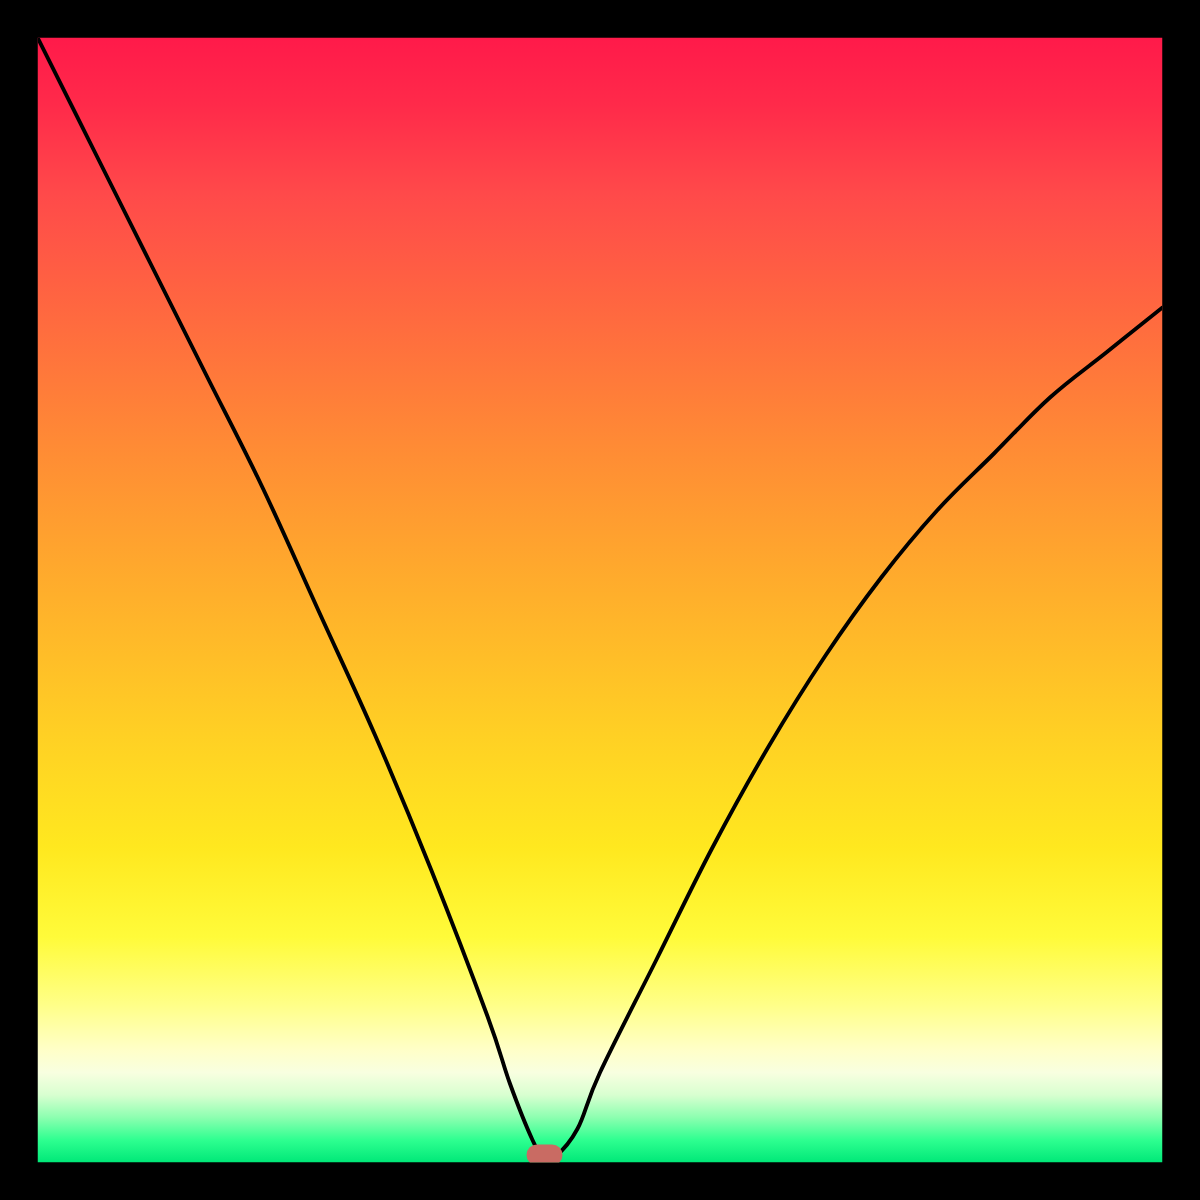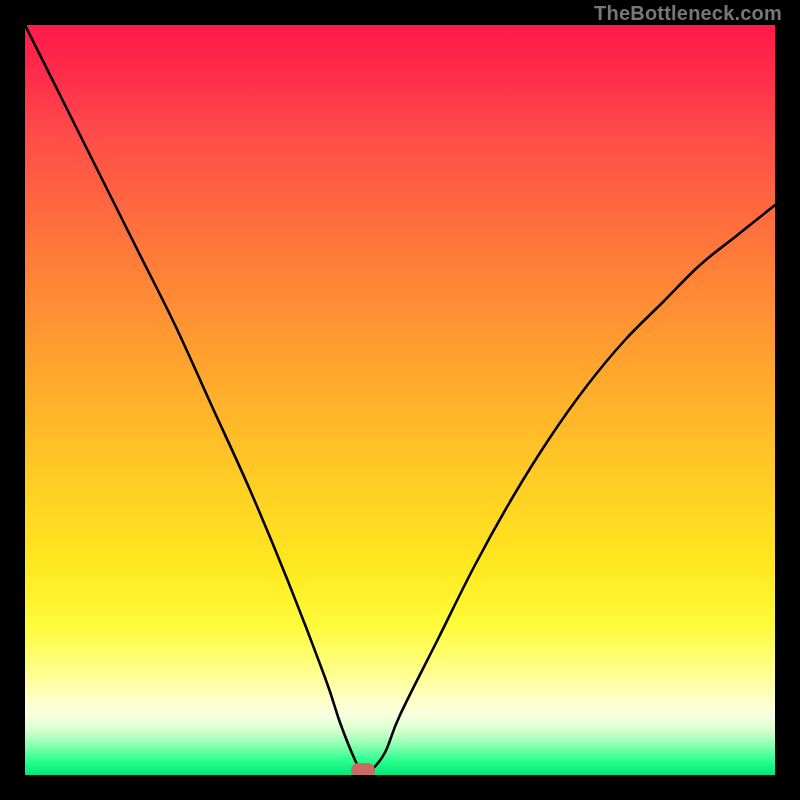--- a/index.html
+++ b/index.html
@@ -69,21 +69,20 @@
     height: 14px;
     background: #c96b63;
     border-radius: 7px;
   }
 </style>
 </head>
 <body>
 
 <div class="frame">
 
-  <div class="watermark">TheBottleneck.com</div>
 
   <div class="plot-area">
     <div class="gradient"></div>
 
     <svg class="curve" viewBox="0 0 750 750" preserveAspectRatio="none">
       <path id="curve-path" fill="none" stroke="#000" stroke-width="2.6" stroke-linecap="round" stroke-linejoin="round" d="M 0 0 C 6.75 13.5, 24 48, 37.5 75 C 51 102, 61.5 123, 75 150 C 88.5 177, 99 198, 112.5 225 C 126 252, 136.5 271.65, 150 300 C 163.5 328.35, 174 352.8, 187.5 382.5 C 201 412.2, 211.5 433.95, 225 465 C 238.5 496.05, 249 521.25, 262.5 555 C 276 588.75, 290.55 626.85, 300 652.5 C 309.45 678.15, 309.6 682.65, 315 697.5 C 320.4 712.35, 325.95 726.225, 330 735 C 334.05 743.775, 334.8 744.225, 337.5 746.25 C 340.2 748.275, 340.95 749.625, 345 746.25 C 349.05 742.875, 354.6 737.625, 360 727.5 C 365.4 717.375, 365.55 710.25, 375 690 C 384.45 669.75, 399.00000000000006 642, 412.50000000000006 615 C 426.00000000000006 588, 436.5 565.65, 450 540 C 463.5 514.35, 474 495.45, 487.5 472.5 C 501 449.55, 511.5 432.75, 525 412.5 C 538.5 392.25, 549 377.55, 562.5 360 C 576 342.45, 586.5 329.8500000000001, 600 315.00000000000006 C 613.5 300.15000000000003, 624 291, 637.5 277.5 C 651 264, 661.5 252.14999999999995, 675 239.99999999999994 C 688.5 227.84999999999994, 699 220.79999999999998, 712.5 210 C 726 199.20000000000002, 743.25 185.4, 750 180"></path>
     </svg>
 
     <div id="marker" class="marker" style="left: 325.5px; top: 738.25px;"></div>
   </div>

